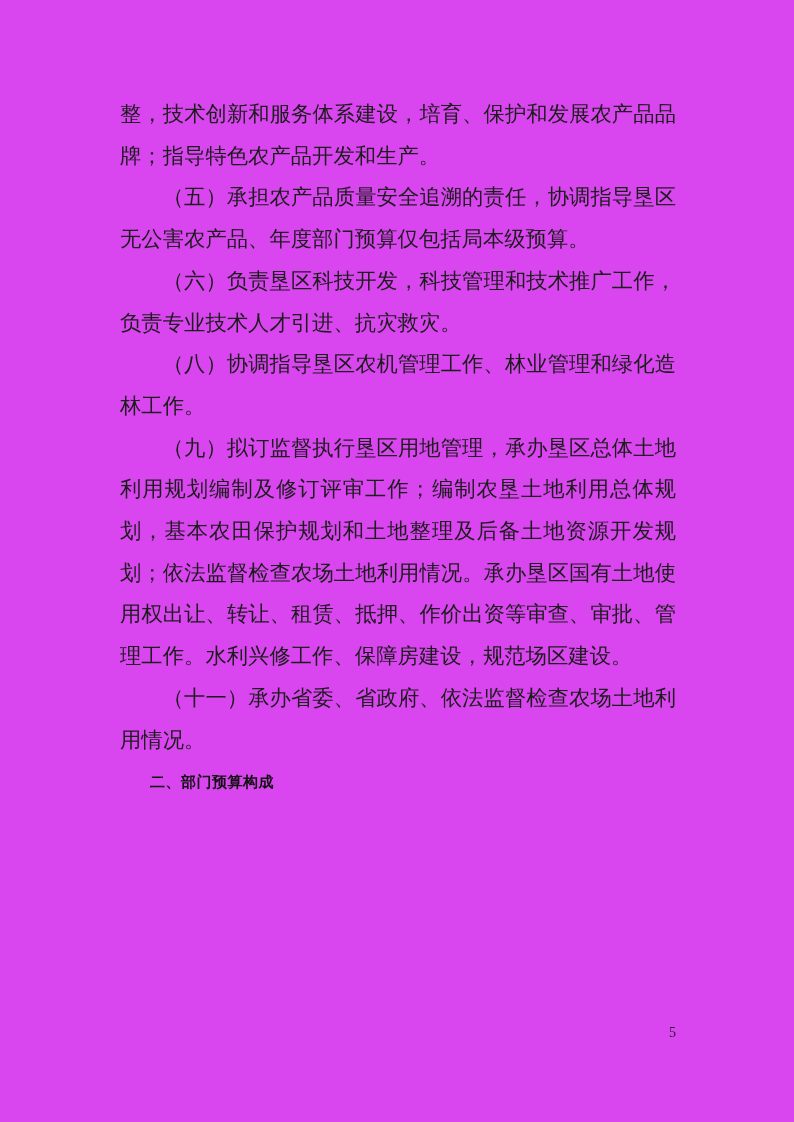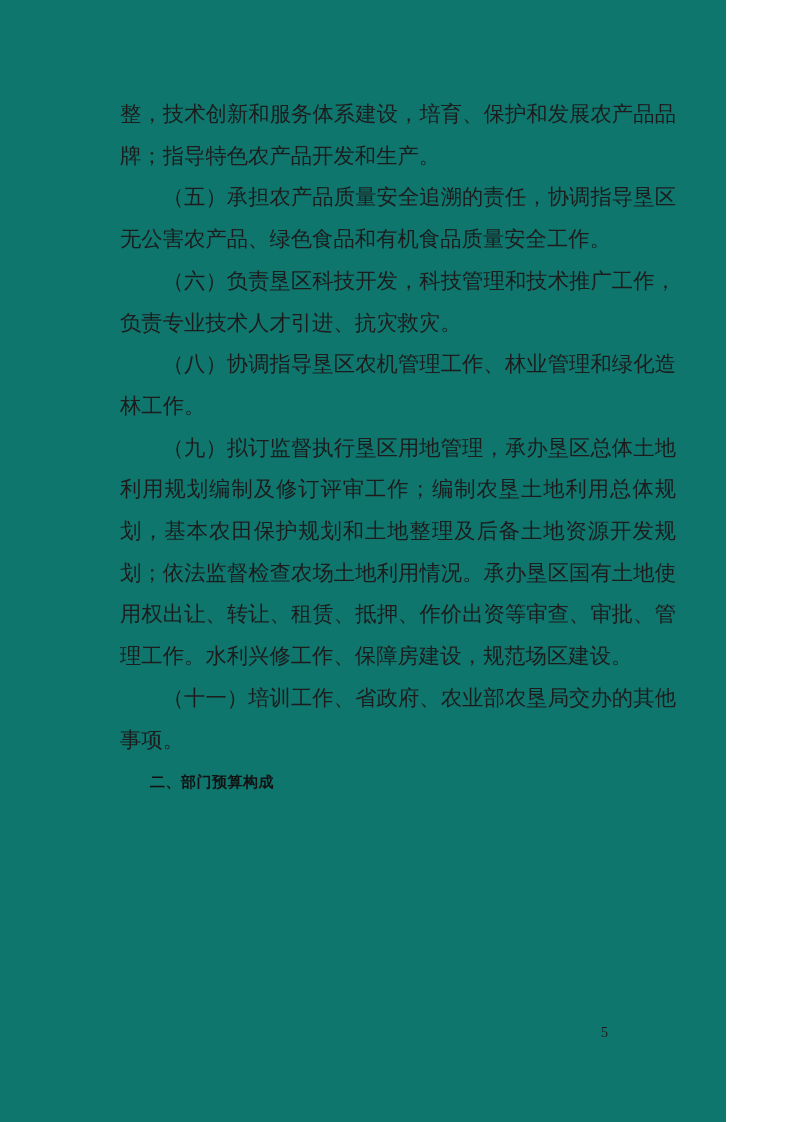--- a/index.html
+++ b/index.html
@@ -6,23 +6,23 @@
 
   html, body {
     width: 794px;
     height: 1122px;
     background: #ffffff;
     overflow: hidden;
   }
 
   .page {
     position: relative;
-    width: 726px;
+    width: 794px;
     height: 1122px;
-    background: #0f766e;
+    background: #d946ef;
     color: #1c1c1c;
   }
 
   .content {
     position: absolute;
     top: 94px;
     left: 120px;
     width: 556px;
   }
 
@@ -64,31 +64,31 @@
 </style>
 </head>
 <body>
 
 <div class="page">
 
   <div class="content">
 
     <p class="par continuation">整，技术创新和服务体系建设，培育、保护和发展农产品品牌；指导特色农产品开发和生产。</p>
 
-    <p class="par">（五）承担农产品质量安全追溯的责任，协调指导垦区无公害农产品、绿色食品和有机食品质量安全工作。</p>
+    <p class="par">（五）承担农产品质量安全追溯的责任，协调指导垦区无公害农产品、年度部门预算仅包括局本级预算。</p>
 
     <p class="par">（六）负责垦区科技开发，科技管理和技术推广工作，负责专业技术人才引进、抗灾救灾。</p>
 
 
     <p class="par">（八）协调指导垦区农机管理工作、林业管理和绿化造林工作。</p>
 
     <p class="par">（九）拟订监督执行垦区用地管理，承办垦区总体土地利用规划编制及修订评审工作；编制农垦土地利用总体规划，基本农田保护规划和土地整理及后备土地资源开发规划；依法监督检查农场土地利用情况。承办垦区国有土地使用权出让、转让、租赁、抵押、作价出资等审查、审批、管理工作。水利兴修工作、保障房建设，规范场区建设。</p>
 
 
-    <p class="par">（十一）培训工作、省政府、农业部农垦局交办的其他事项。</p>
+    <p class="par">（十一）承办省委、省政府、依法监督检查农场土地利用情况。</p>
 
     <h2 class="section-heading">二、部门预算构成</h2>
 
 
   </div>
 
   <div class="page-number">5</div>
 
 </div>
 

